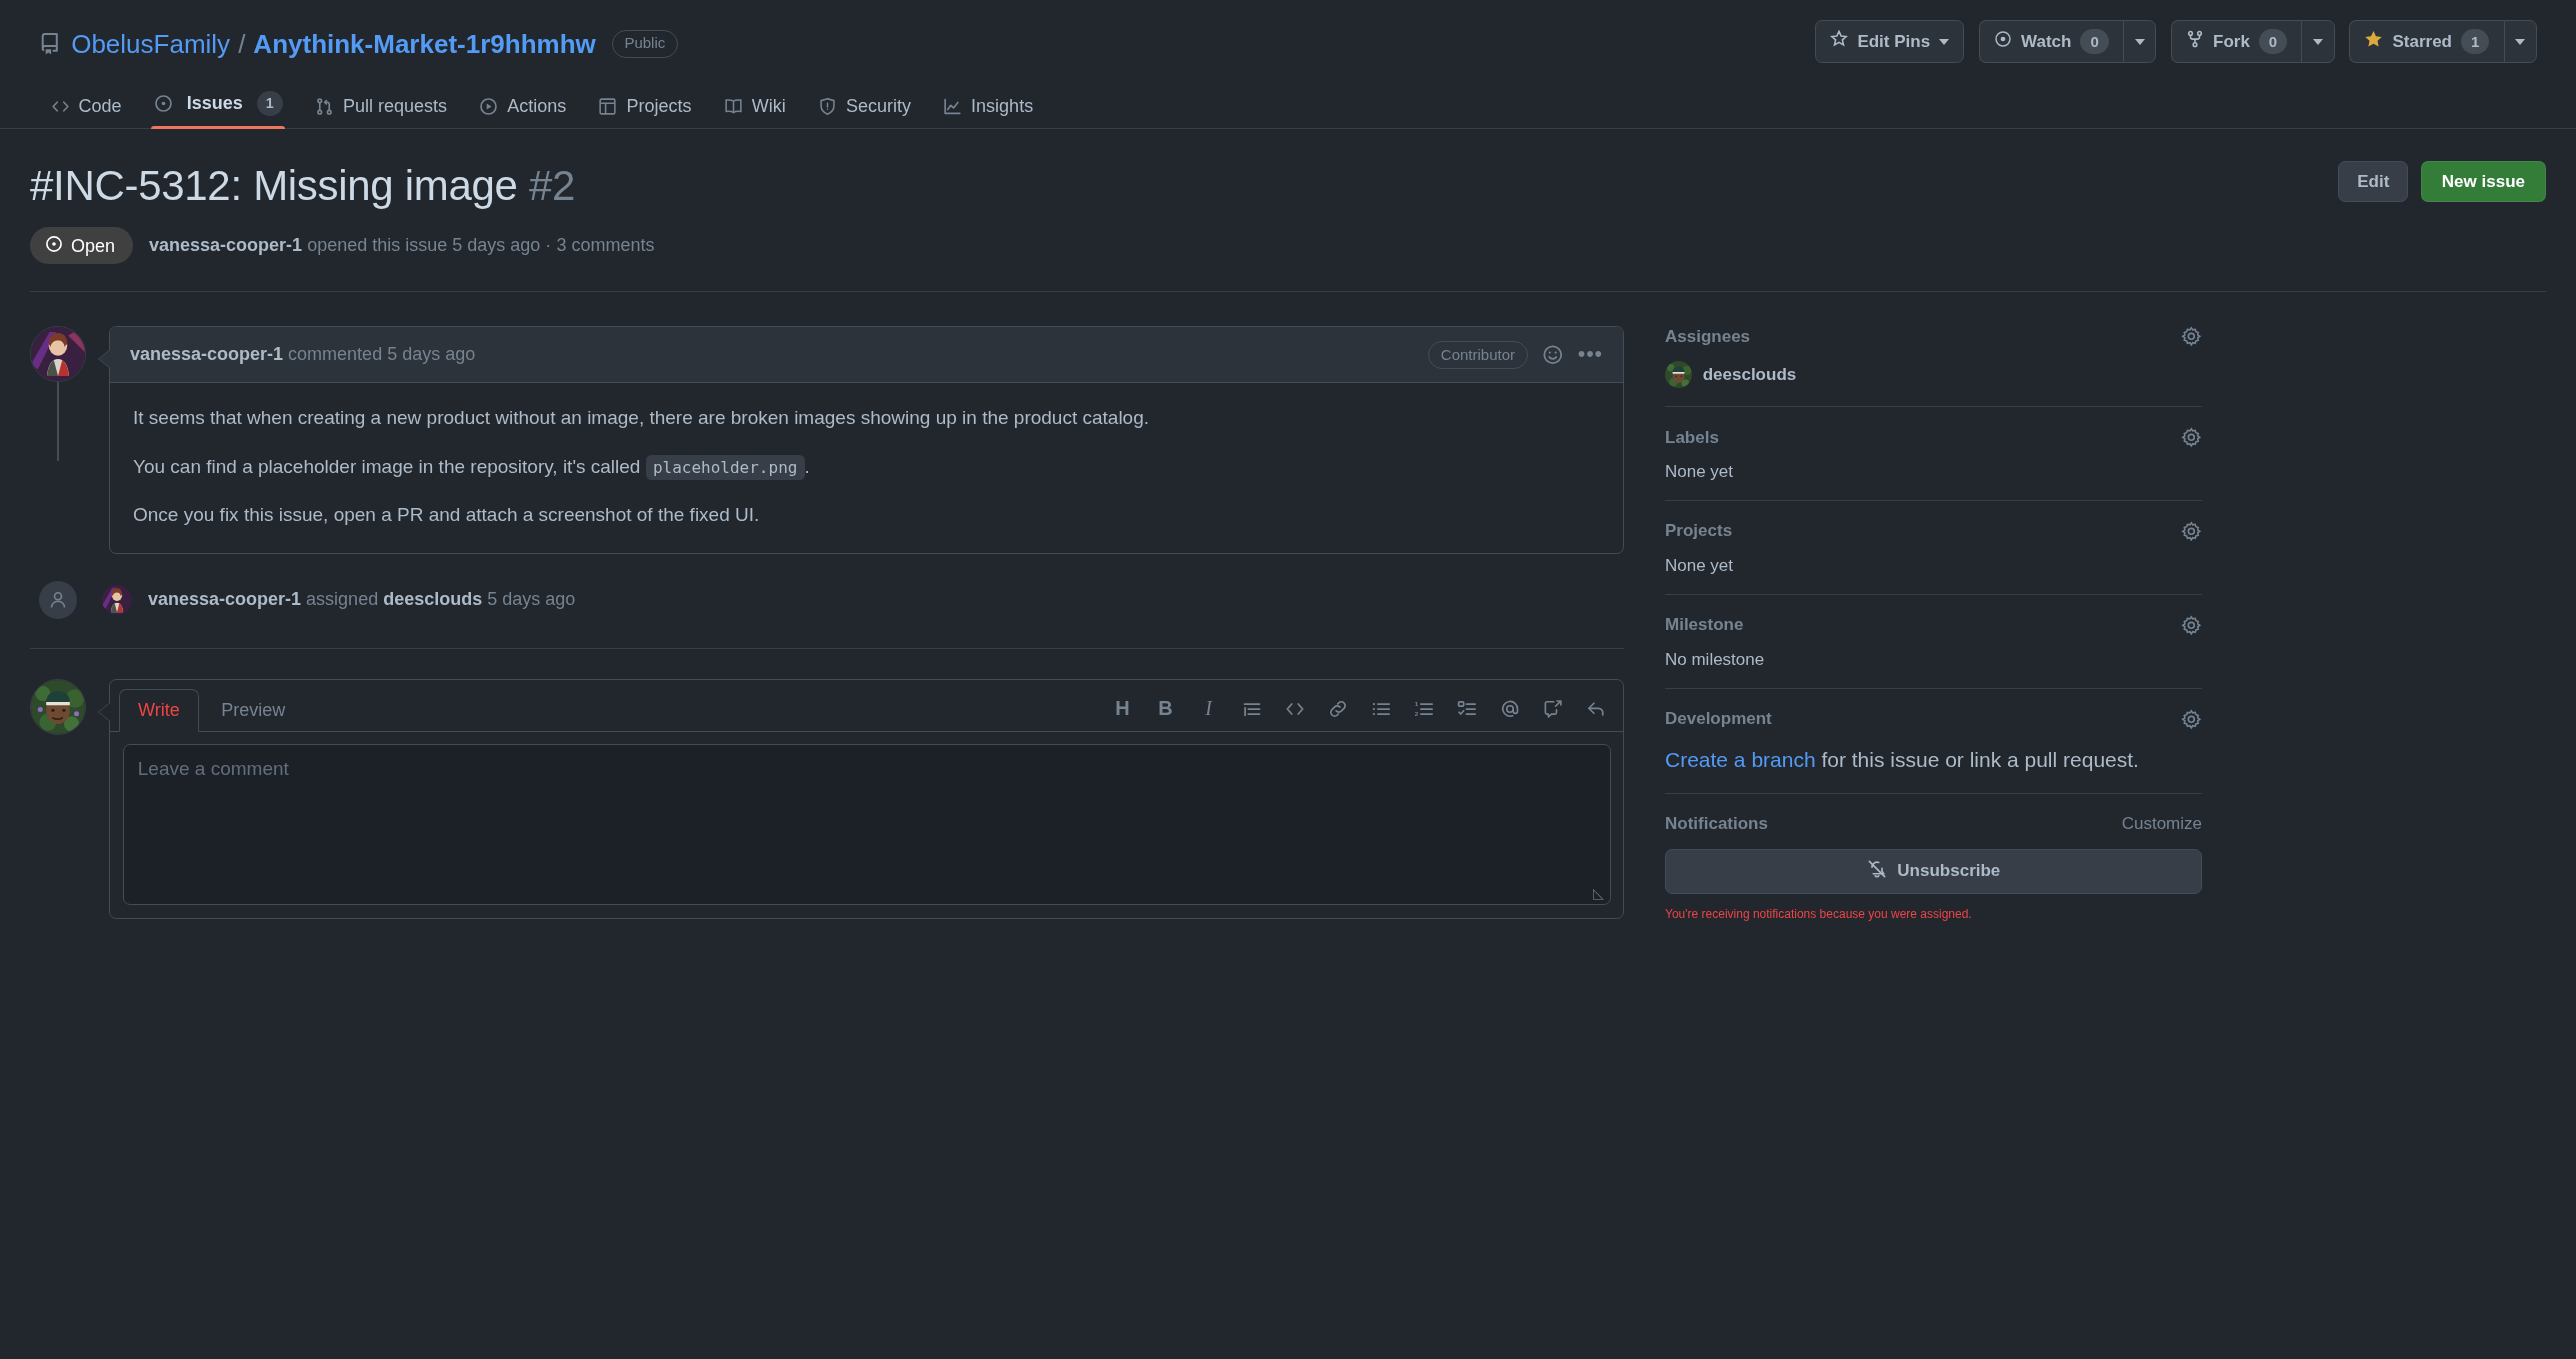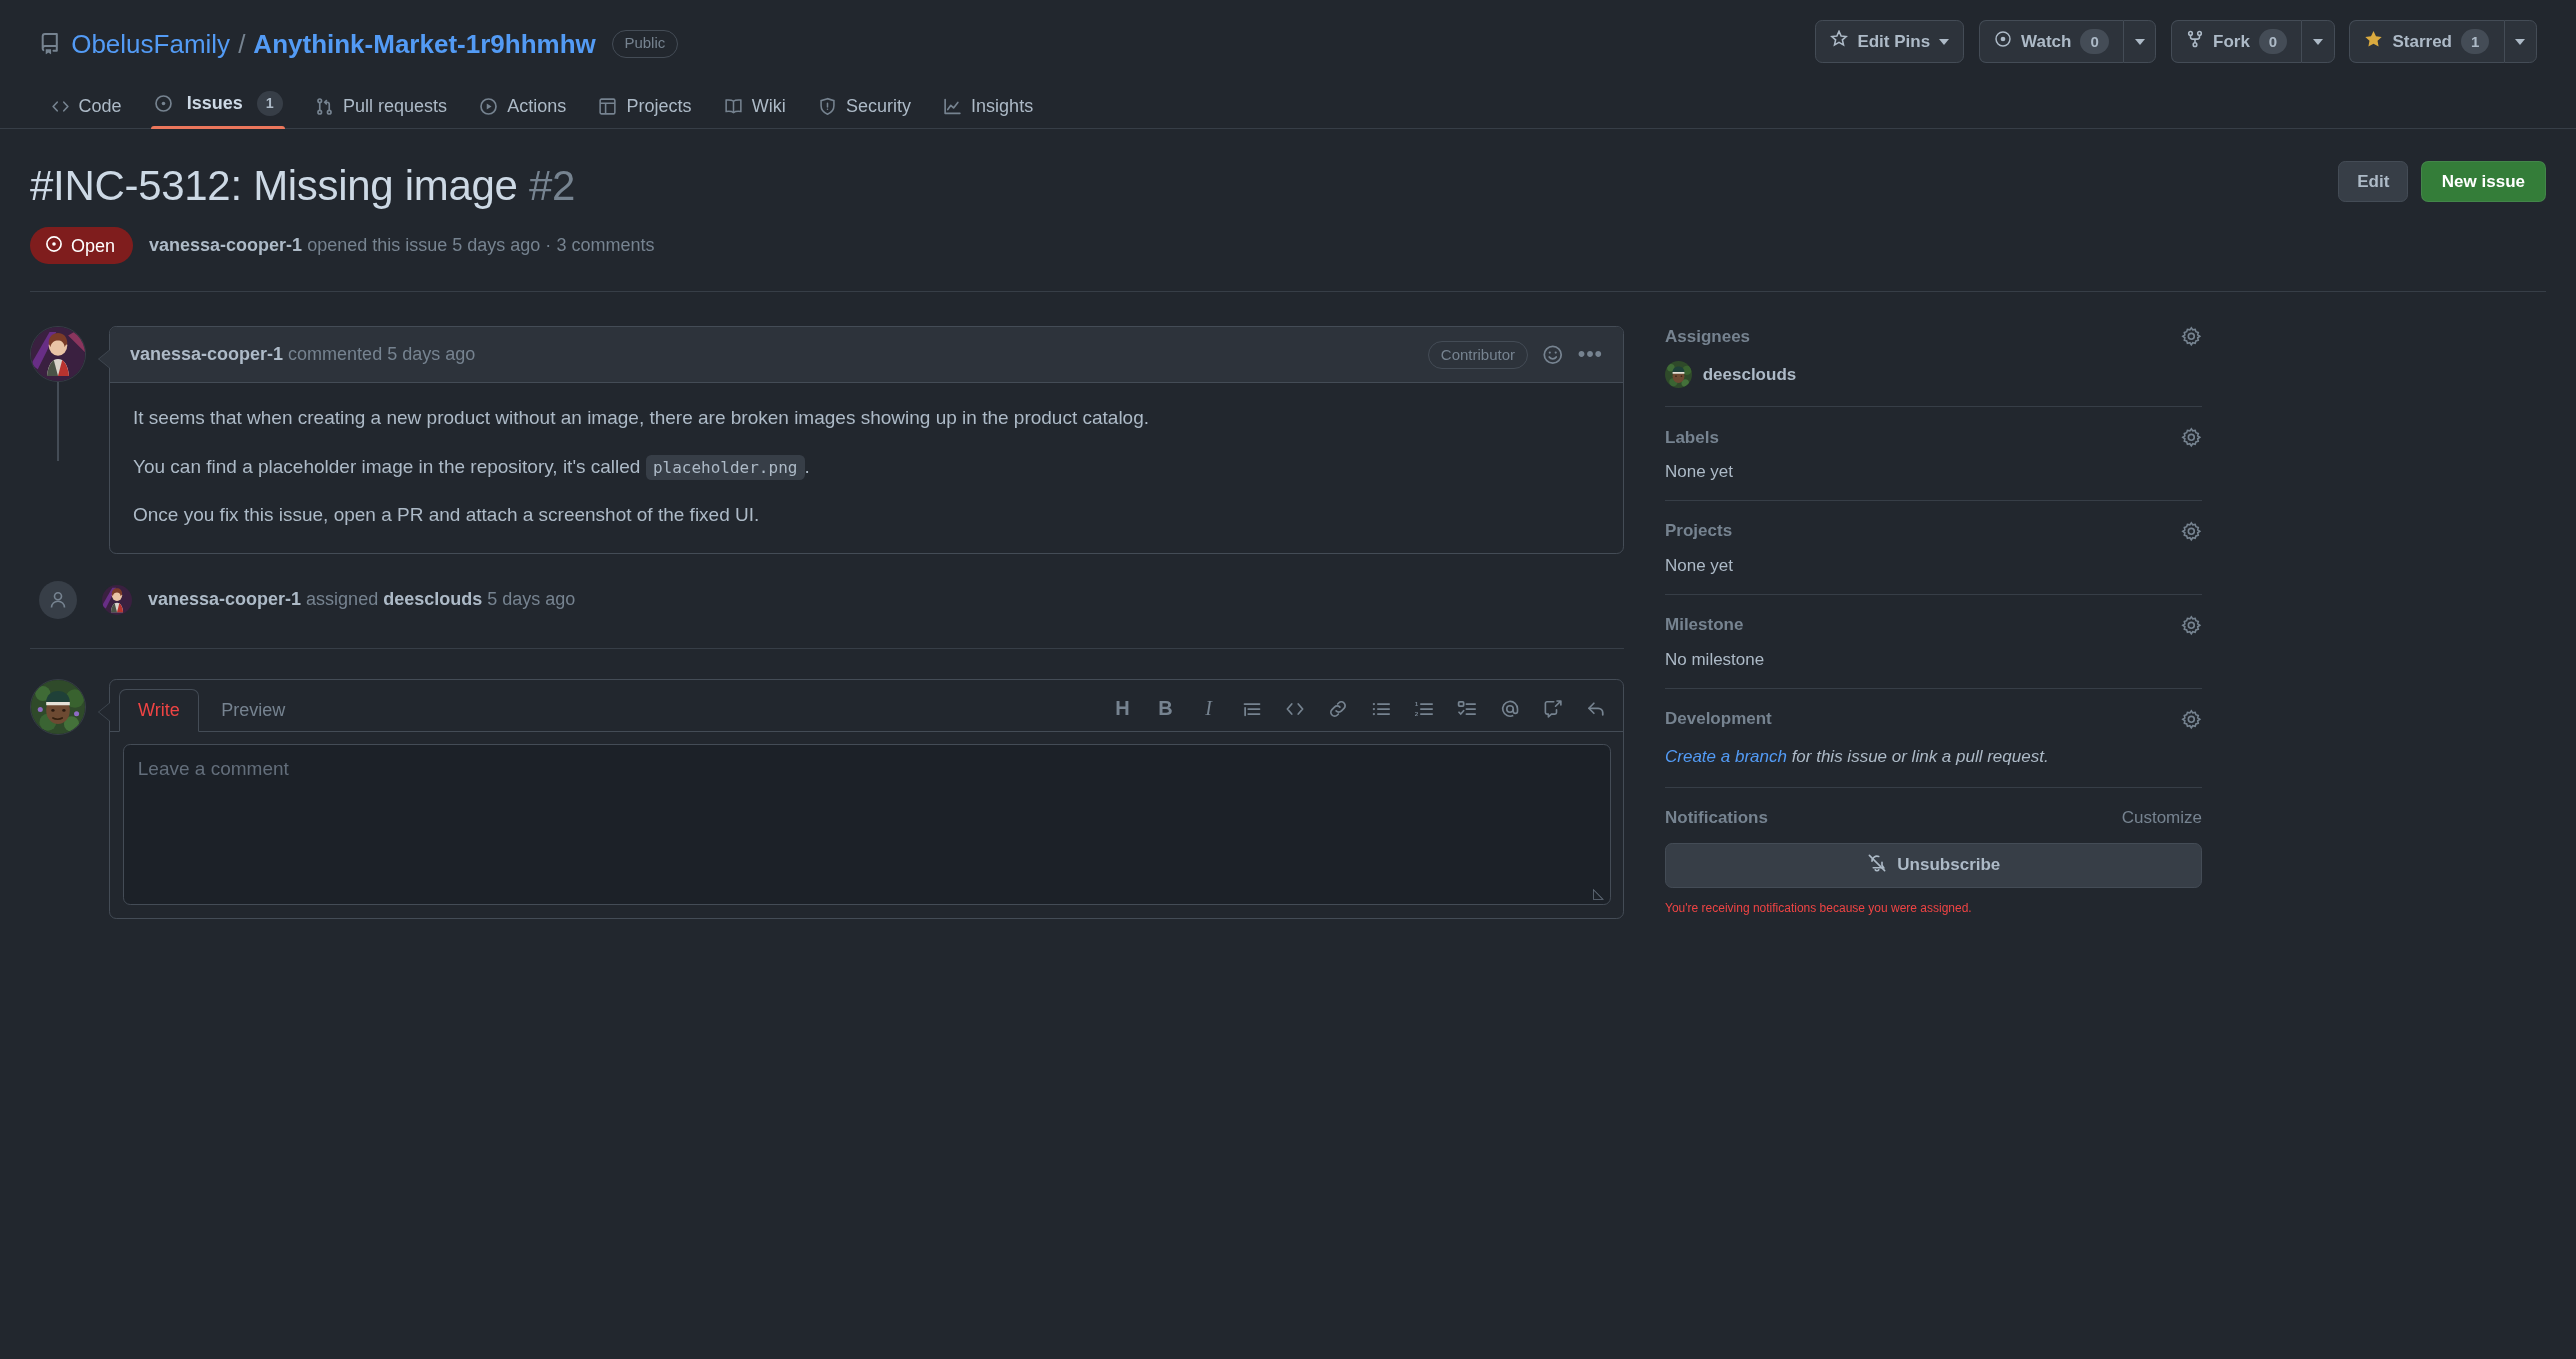--- a/index.html
+++ b/index.html
@@ -151,21 +151,21 @@
     letter-spacing: -0.3px;
   }
   .issue-number { color: #768390; font-weight: 300; }
   .issue-meta-row {
     display: flex;
     align-items: center;
     gap: 16px;
     margin-top: 16px;
   }
   .state-badge {
-    background: #7f1d1d;
+    background: #404040;
     color: #ffffff;
     border-radius: 895px;
     padding: 8px 18px 8px 15px;
     font-size: 18px;
     font-weight: 500;
     display: flex;
     align-items: center;
     gap: 8px;
     line-height: 1;
   }
@@ -448,21 +448,21 @@
     gap: 10.7px;
     font-size: 17px;
     color: #adbac7;
     font-weight: 600;
   }
   .assignee .av {
     width: 27px; height: 27px; border-radius: 50%;
     overflow: hidden; flex: none;
   }
   .assignee .av svg { display:block; width:100%; height:100%; }
-  .dev-text { font-size: 17px; color: #adbac7; line-height: 1.5; font-style: italic; }
+  .dev-text { font-size: 21px; color: #adbac7; line-height: 1.5; }
   .dev-text a { color: #539bf5; }
   .unsub-btn {
     width: 100%;
     background: #373e47;
     border: 0.9px solid #444c56;
     color: #adbac7;
     border-radius: 7.2px;
     height: 45px;
     font-size: 17px;
     font-weight: 600;

